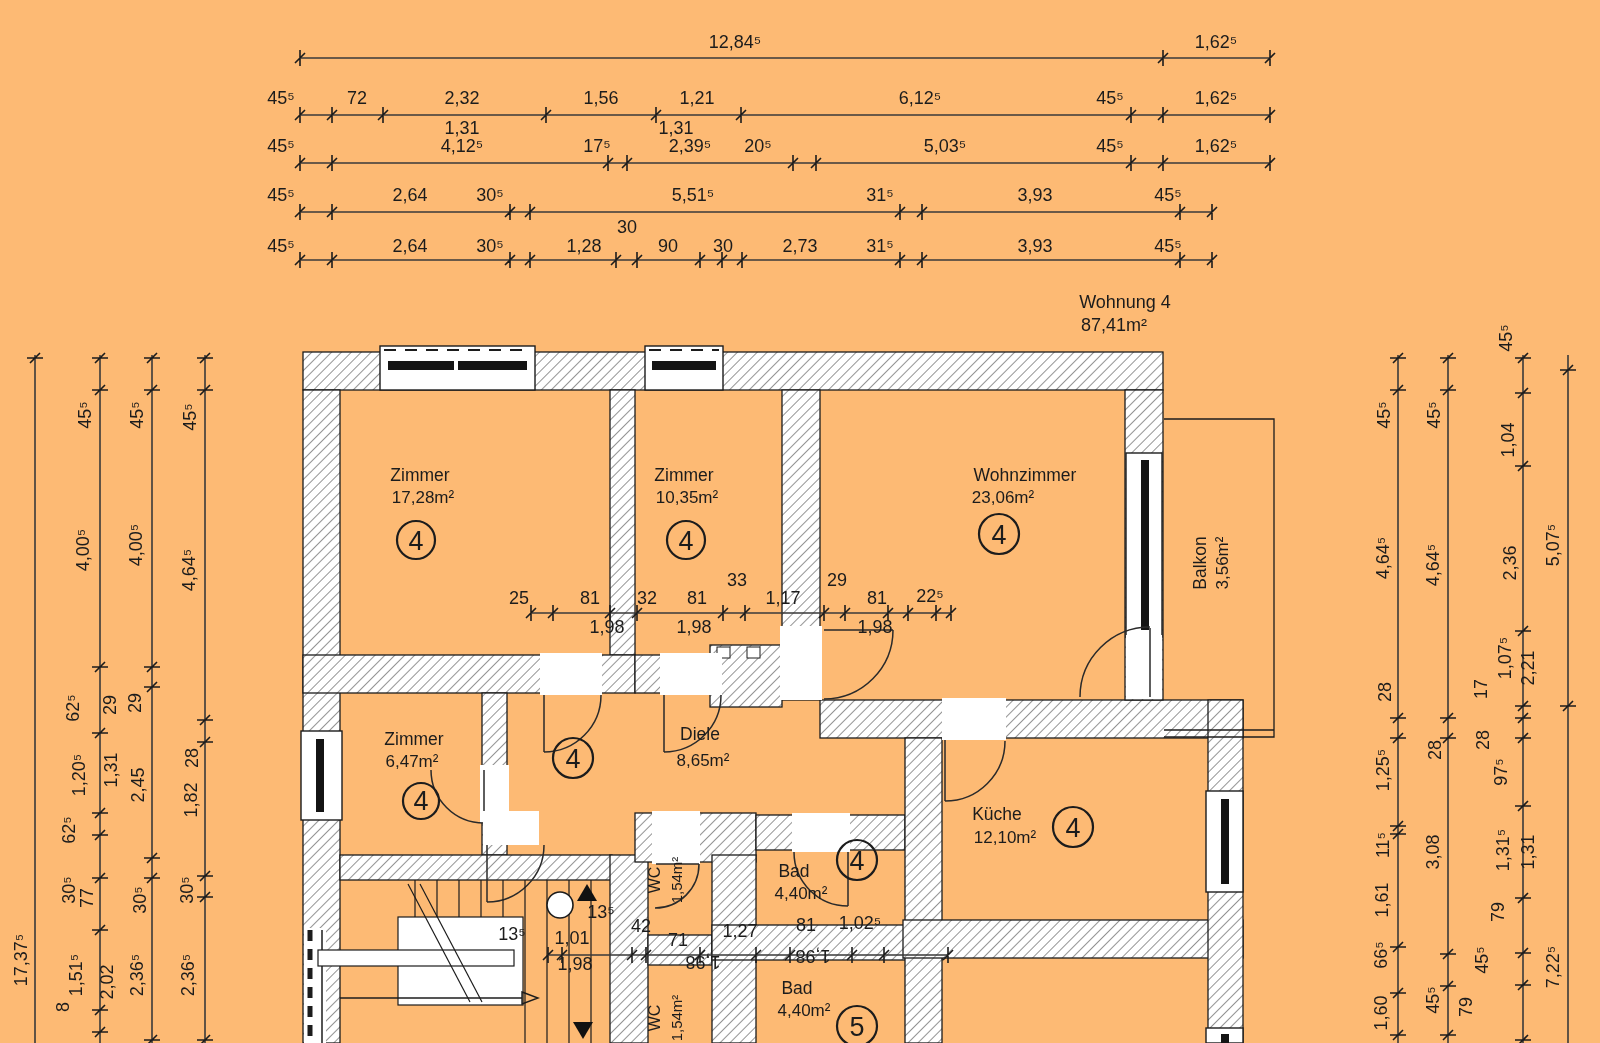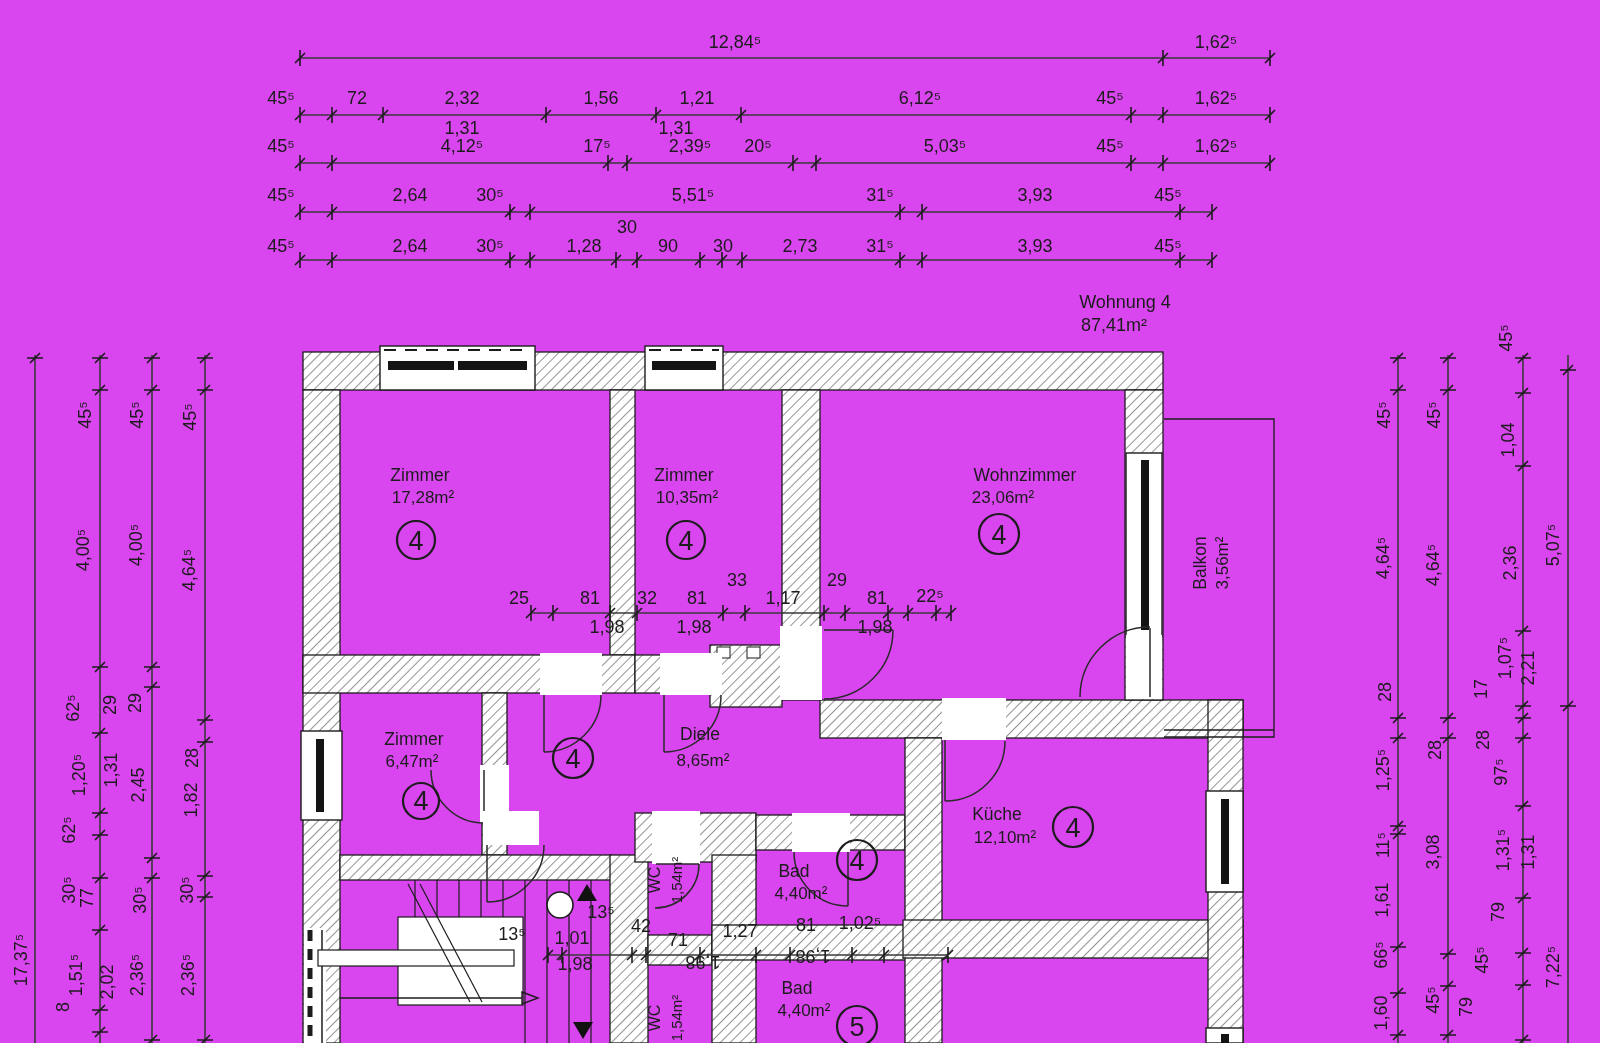--- a/index.html
+++ b/index.html
@@ -1,16 +1,16 @@
 <!DOCTYPE html>
 <html><head>
 <meta charset="utf-8">
 <style>
   html,body{margin:0;padding:0;background:#fff;}
-  .stage{position:relative;width:1600px;height:1043px;background:#d946ef;overflow:hidden;}
+  .stage{position:relative;width:1600px;height:1043px;background:#fdba74;overflow:hidden;}
   svg text{font-family:"Liberation Sans","DejaVu Sans",sans-serif;fill:#1c1c1c;}
   .dim{font-size:18px;text-anchor:middle;}
   .dsub{font-size:18px;text-anchor:middle;}
   .room{font-size:17.5px;text-anchor:middle;}
   .area{font-size:17px;text-anchor:middle;}
   .badge{font-size:27px;text-anchor:middle;}
   .wall{fill:url(#hatch);stroke:#1c1c1c;stroke-width:1.3;}
   .open{fill:#ffffff;stroke:none;}
   .winbox{fill:#ffffff;stroke:#1c1c1c;stroke-width:1.4;}
   .glaz{fill:#141414;stroke:none;}

